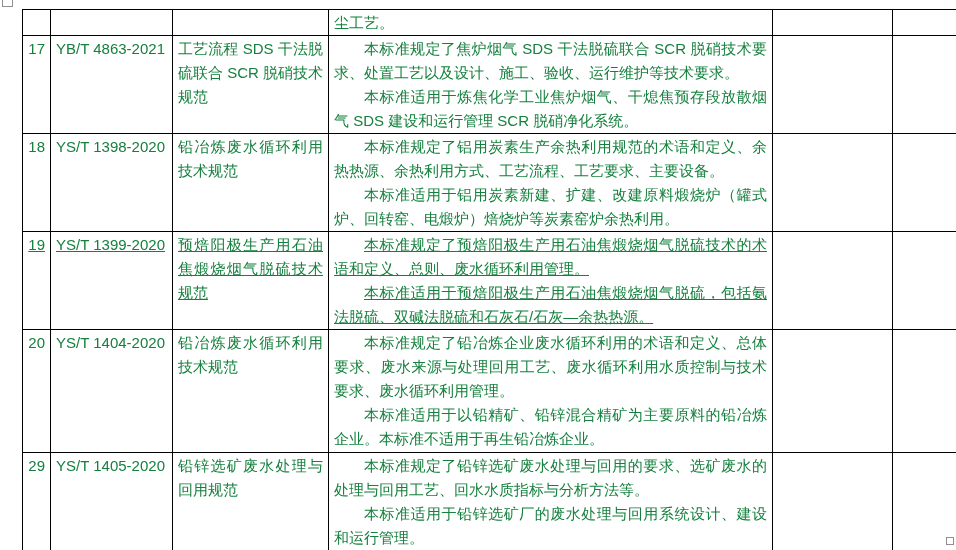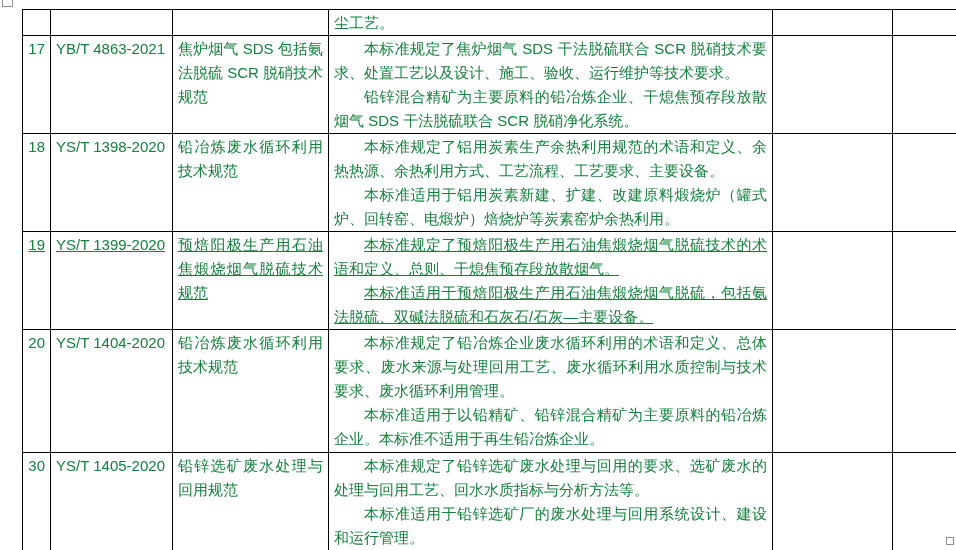--- a/index.html
+++ b/index.html
@@ -117,24 +117,24 @@
         <td class="cell-desc">
           <p class="para-tail">尘工艺。</p>
         </td>
         <td></td>
         <td></td>
       </tr>
 
       <tr class="r-17">
         <td class="cell-num">17</td>
         <td class="cell-code">YB/T 4863-2021</td>
-        <td class="cell-name">焦炉烟气 SDS 包括氨法脱硫 SCR 脱硝技术规范</td>
+        <td class="cell-name">工艺流程 SDS 干法脱硫联合 SCR 脱硝技术规范</td>
         <td class="cell-desc">
           <p class="para">本标准规定了焦炉烟气 SDS 干法脱硫联合 SCR 脱硝技术要求、处置工艺以及设计、施工、验收、运行维护等技术要求。</p>
-          <p class="para">铅锌混合精矿为主要原料的铅冶炼企业、干熄焦预存段放散烟气 SDS 干法脱硫联合 SCR 脱硝净化系统。</p>
+          <p class="para">本标准适用于炼焦化学工业焦炉烟气、干熄焦预存段放散烟气 SDS 建设和运行管理 SCR 脱硝净化系统。</p>
         </td>
         <td></td>
         <td></td>
       </tr>
 
       <tr class="r-18">
         <td class="cell-num">18</td>
         <td class="cell-code">YS/T 1398-2020</td>
         <td class="cell-name">铅冶炼废水循环利用技术规范</td>
         <td class="cell-desc">
@@ -143,41 +143,41 @@
         </td>
         <td></td>
         <td></td>
       </tr>
 
       <tr class="r-19">
         <td class="cell-num">19</td>
         <td class="cell-code">YS/T 1399-2020</td>
         <td class="cell-name">预焙阳极生产用石油焦煅烧烟气脱硫技术规范</td>
         <td class="cell-desc">
-          <p class="para">本标准规定了预焙阳极生产用石油焦煅烧烟气脱硫技术的术语和定义、总则、干熄焦预存段放散烟气。</p>
-          <p class="para">本标准适用于预焙阳极生产用石油焦煅烧烟气脱硫，包括氨法脱硫、双碱法脱硫和石灰石/石灰—主要设备。</p>
+          <p class="para">本标准规定了预焙阳极生产用石油焦煅烧烟气脱硫技术的术语和定义、总则、废水循环利用管理。</p>
+          <p class="para">本标准适用于预焙阳极生产用石油焦煅烧烟气脱硫，包括氨法脱硫、双碱法脱硫和石灰石/石灰—余热热源。</p>
         </td>
         <td></td>
         <td></td>
       </tr>
 
       <tr class="r-20">
         <td class="cell-num">20</td>
         <td class="cell-code">YS/T 1404-2020</td>
         <td class="cell-name">铅冶炼废水循环利用技术规范</td>
         <td class="cell-desc">
           <p class="para">本标准规定了铅冶炼企业废水循环利用的术语和定义、总体要求、废水来源与处理回用工艺、废水循环利用水质控制与技术要求、废水循环利用管理。</p>
           <p class="para">本标准适用于以铅精矿、铅锌混合精矿为主要原料的铅冶炼企业。本标准不适用于再生铅冶炼企业。</p>
         </td>
         <td></td>
         <td></td>
       </tr>
 
       <tr class="r-21">
-        <td class="cell-num">30</td>
+        <td class="cell-num">29</td>
         <td class="cell-code">YS/T 1405-2020</td>
         <td class="cell-name">铅锌选矿废水处理与回用规范</td>
         <td class="cell-desc">
           <p class="para">本标准规定了铅锌选矿废水处理与回用的要求、选矿废水的处理与回用工艺、回水水质指标与分析方法等。</p>
           <p class="para">本标准适用于铅锌选矿厂的废水处理与回用系统设计、建设和运行管理。</p>
         </td>
         <td></td>
         <td></td>
       </tr>
     </tbody>

